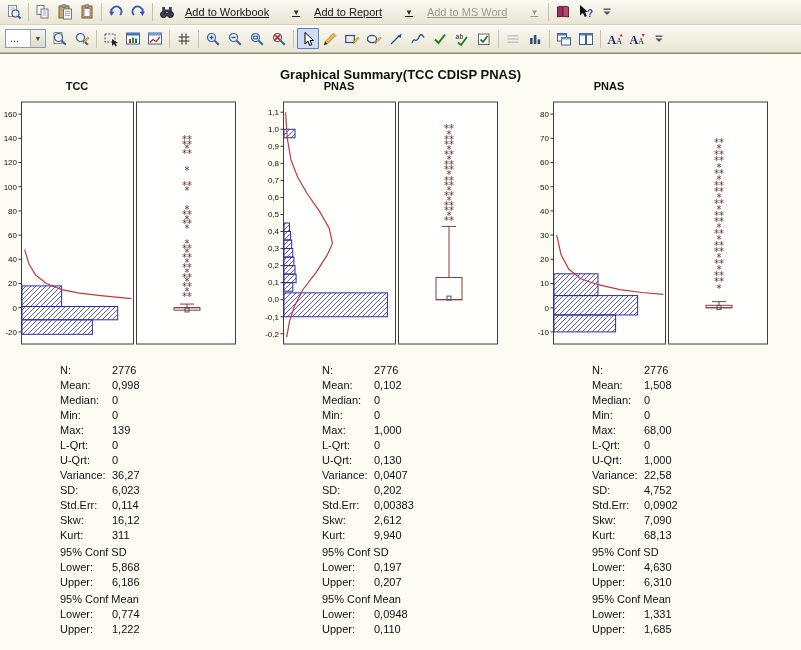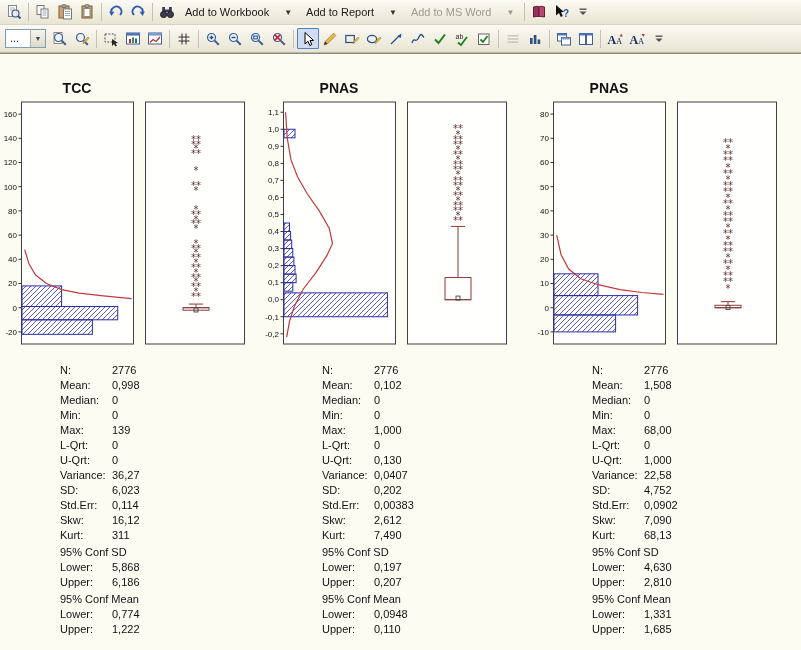--- a/index.html
+++ b/index.html
@@ -8,37 +8,37 @@
        font-family:"Liberation Sans",sans-serif;}
   .toolbar{display:flex;align-items:center;padding:1px 3px;
            background:linear-gradient(#fbfaf3,#e9e5d4);border-bottom:1px solid #d8d4c2;}
   #toolbar1{height:25px;}
   #toolbar2{height:28px;border-bottom:1px solid #b9b6a5;}
   .tb-btn{height:21px;min-width:22px;padding:0 2px;display:flex;align-items:center;
           justify-content:center;border:1px solid transparent;border-radius:1px;cursor:default;}
   .tb-btn svg{display:block;}
   .tb-btn.pressed{background:#cfdcf1;border-color:#5a7fbe;}
   .tb-btn.disabled{opacity:.45;filter:grayscale(.9);}
-  .tb-menu{padding:0 6px;font-size:11px;color:#1a1a1a;gap:12px;white-space:nowrap;}
+  .tb-menu{padding:0 6px;font-size:11px;color:#1a1a1a;gap:20px;white-space:nowrap;text-decoration:underline;}
   .tb-menu .tb-arrow{font-size:8px;color:#333;margin-left:3px;}
   .tb-menu.disabled{opacity:1;filter:none;color:#9c9a92;}
   .tb-menu.disabled .tb-arrow{color:#9c9a92;}
   .tb-sep{width:1px;height:18px;background:#c6c2b0;margin:0 3px;flex:none;}
   .tb-combo{display:flex;align-items:stretch;height:19px;background:#fff;
             border:1px solid #7f9db9;margin:0 3px 0 2px;}
   .combo-text{width:24px;padding:2px 0 0 4px;font-size:11px;color:#222;}
   .combo-btn{width:15px;display:flex;align-items:center;justify-content:center;font-size:7px;
              background:linear-gradient(#f5f4ee,#ddd9c9);border-left:1px solid #b5b2a2;color:#444;}
   .doc{position:absolute;top:53px;left:0;right:0;bottom:0;background:#fdfcf2;
        border-top:1px solid #8f8d7f;}
   .doc-title{margin-top:13px;text-align:center;font-size:13px;font-weight:bold;color:#111;}
   .panel{position:absolute;top:26px;width:256px;}
-  .panel-title{margin-left:21px;width:112px;text-align:center;font-size:14px;
+  .panel-title{margin-left:21px;width:112px;text-align:center;font-size:11px;
                font-weight:bold;color:#111;height:14px;}
-  .charts{display:flex;gap:9px;margin-top:3px;}
+  .charts{display:flex;margin-top:3px;}
   .stats{margin-left:60px;margin-top:14px;font-size:11px;color:#111;}
   .srow{display:flex;height:15px;line-height:15px;white-space:nowrap;}
   .slbl{width:52px;flex:none;}
   .shead{height:15px;line-height:15px;margin-top:2px;white-space:nowrap;}
 </style>
 </head>
 <body>
 
 <div class="app">
   <div class="toolbar" id="toolbar1">
@@ -387,20 +387,21 @@
       <div class="tb-btn">
         <span>
           <svg width="16" height="16" viewBox="0 0 16 16">
             <polygon points="4.5,7.5 11.5,7.5 8,11" fill="#555"></polygon>
             <rect x="4.5" y="4.5" width="7" height="1.4" fill="#555"></rect>
           </svg>
         </span>
       </div>
     </div>
   <div class="doc" id="doc">
+    <div class="doc-title">Graphical Summary(TCC CDISP PNAS)</div>
   <div class="panel" style="left: 0px;">
         <div class="panel-title">TCC</div>
         <div class="charts">
           <svg width="134" height="252" viewBox="0 0 134 252">
             <defs>
               <pattern id="hatch0" width="5" height="5" patternUnits="userSpaceOnUse">
                 <path d="M0 5 L5 0" stroke="#4747cf" stroke-width="0.9" fill="none"></path>
               </pattern>
             </defs>
             <rect x="21.5" y="5" width="112" height="242" fill="#fffffe" stroke="#404040" stroke-width="1"></rect>
@@ -649,21 +650,21 @@
           <div class="srow">
             <span class="slbl">Std.Err:</span>
             <span class="sval">0,00383</span>
           </div>
           <div class="srow">
             <span class="slbl">Skw:</span>
             <span class="sval">2,612</span>
           </div>
           <div class="srow">
             <span class="slbl">Kurt:</span>
-            <span class="sval">7,490</span>
+            <span class="sval">9,940</span>
           </div>
           <div class="shead">95% Conf SD</div>
           <div class="srow">
             <span class="slbl">Lower:</span>
             <span class="sval">0,197</span>
           </div>
           <div class="srow">
             <span class="slbl">Upper:</span>
             <span class="sval">0,207</span>
           </div>
@@ -796,21 +797,21 @@
             <span class="slbl">Kurt:</span>
             <span class="sval">68,13</span>
           </div>
           <div class="shead">95% Conf SD</div>
           <div class="srow">
             <span class="slbl">Lower:</span>
             <span class="sval">4,630</span>
           </div>
           <div class="srow">
             <span class="slbl">Upper:</span>
-            <span class="sval">2,810</span>
+            <span class="sval">6,310</span>
           </div>
           <div class="shead">95% Conf Mean</div>
           <div class="srow">
             <span class="slbl">Lower:</span>
             <span class="sval">1,331</span>
           </div>
           <div class="srow">
             <span class="slbl">Upper:</span>
             <span class="sval">1,685</span>
           </div>

